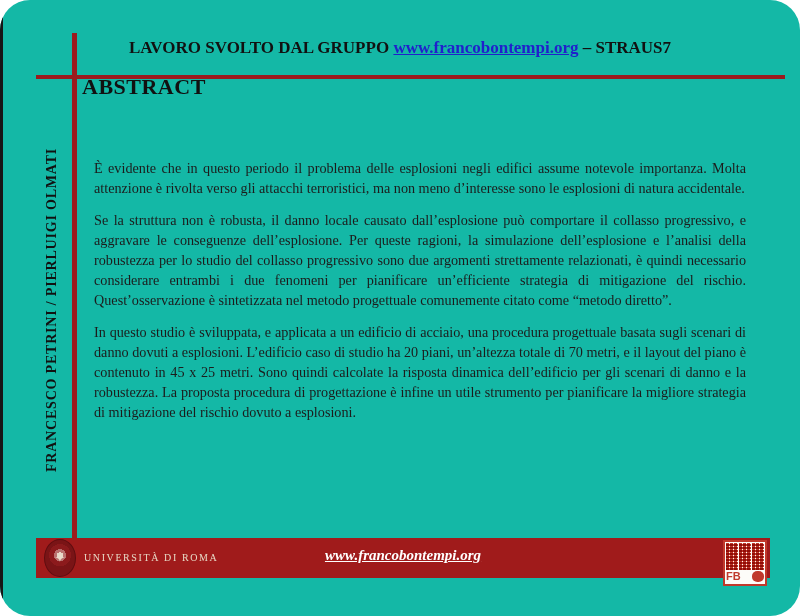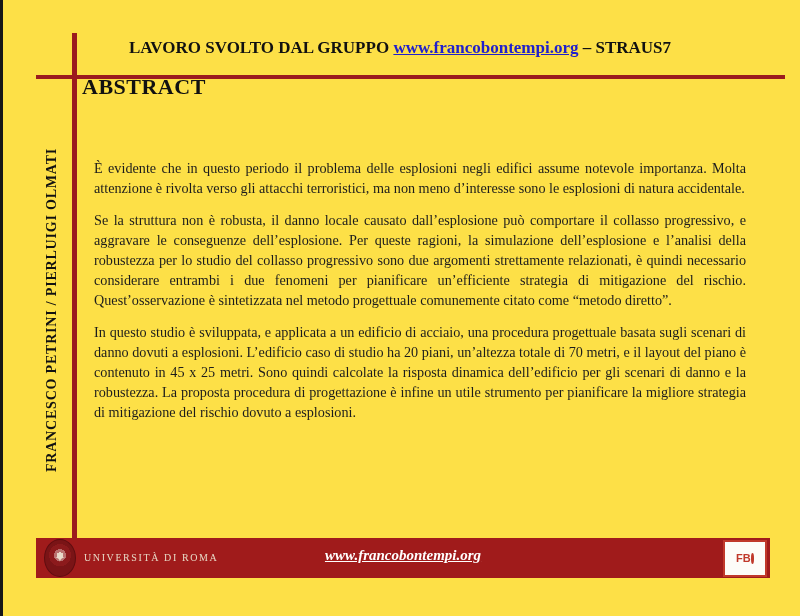--- a/index.html
+++ b/index.html
@@ -1,18 +1,18 @@
 <!DOCTYPE html>
 <html><head>
 <meta charset="utf-8">
 <style>
   html,body{margin:0;padding:0;background:#ffffff;}
   .page{
-    position:relative;width:800px;height:616px;background:#fde047;
-    font-family:"Liberation Serif","DejaVu Serif",serif;overflow:hidden;
+    position:relative;width:800px;height:616px;background:#14b8a6;
+    font-family:"Liberation Serif","DejaVu Serif",serif;overflow:hidden;border-radius:30px;
   }
   
   .left-black-border{position:absolute;left:0;top:0;width:3px;height:616px;background:#161616;}
   .v-red-line{position:absolute;left:72px;top:33px;width:5px;height:505px;background:#9b1b1e;}
   .h-red-rule{position:absolute;left:36px;top:75px;width:749px;height:4px;background:#9b1b1e;}
 
   
   .header{
     position:absolute;left:36px;top:38px;width:728px;text-align:center;
     font-size:17px;font-weight:bold;color:#111;white-space:nowrap;
@@ -54,23 +54,23 @@
   .sapienza-name{font-variant:small-caps;font-size:19px;letter-spacing:1px;font-weight:bold;color:#f3ece2;}
   .sapienza-subtitle{font-size:10px;letter-spacing:1.6px;text-transform:uppercase;color:#e7d9c6;margin-top:11px;}
   .footer-link{
     position:absolute;left:50%;transform:translateX(-50%);top:9px;
     color:#ffffff;font-weight:bold;font-style:italic;font-size:15px;
     text-decoration:underline;white-space:nowrap;cursor:pointer;
   }
 
   
   .stamp{
-    position:absolute;right:3px;top:2px;width:44px;height:37px;
+    position:absolute;right:3px;top:2px;width:44px;height:46px;
     background:#fdfcf8;border:2px solid #c0392b;box-sizing:border-box;
-    display:flex;flex-direction:column;padding:11px;
+    display:flex;flex-direction:column;padding:1px;
   }
   .stamp-grid{display:flex;gap:1px;flex:1;}
   .stamp-grid div{
     flex:1;
     background:repeating-linear-gradient(0deg,#c0392b 0 2px,#fdfcf8 2px 3px),
                repeating-linear-gradient(90deg,#c0392b 0 3px,#fdfcf8 3px 4px);
     background-blend-mode:multiply;
   }
   .stamp-bottom{display:flex;align-items:center;justify-content:space-between;height:13px;}
   .stamp-fb{

